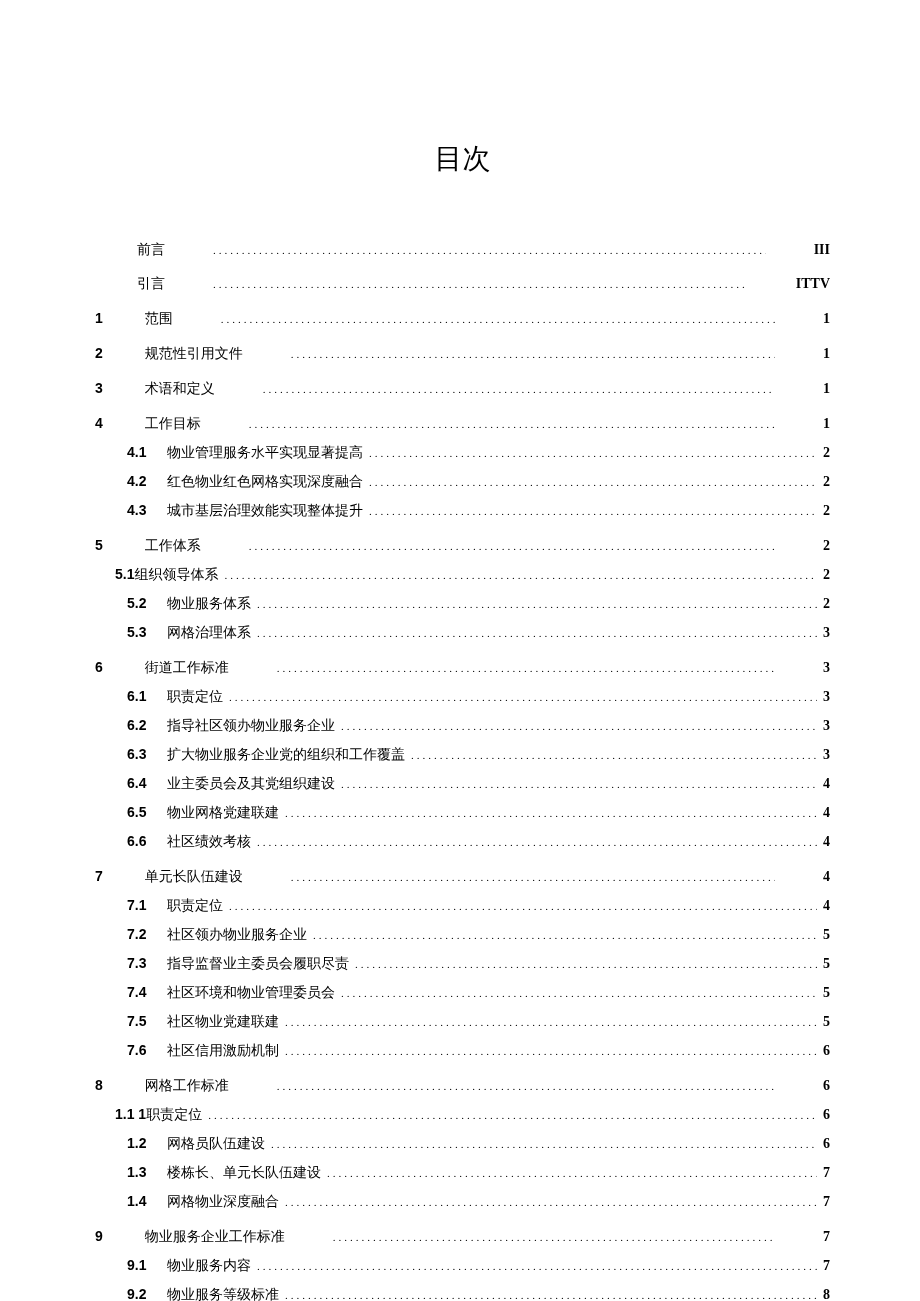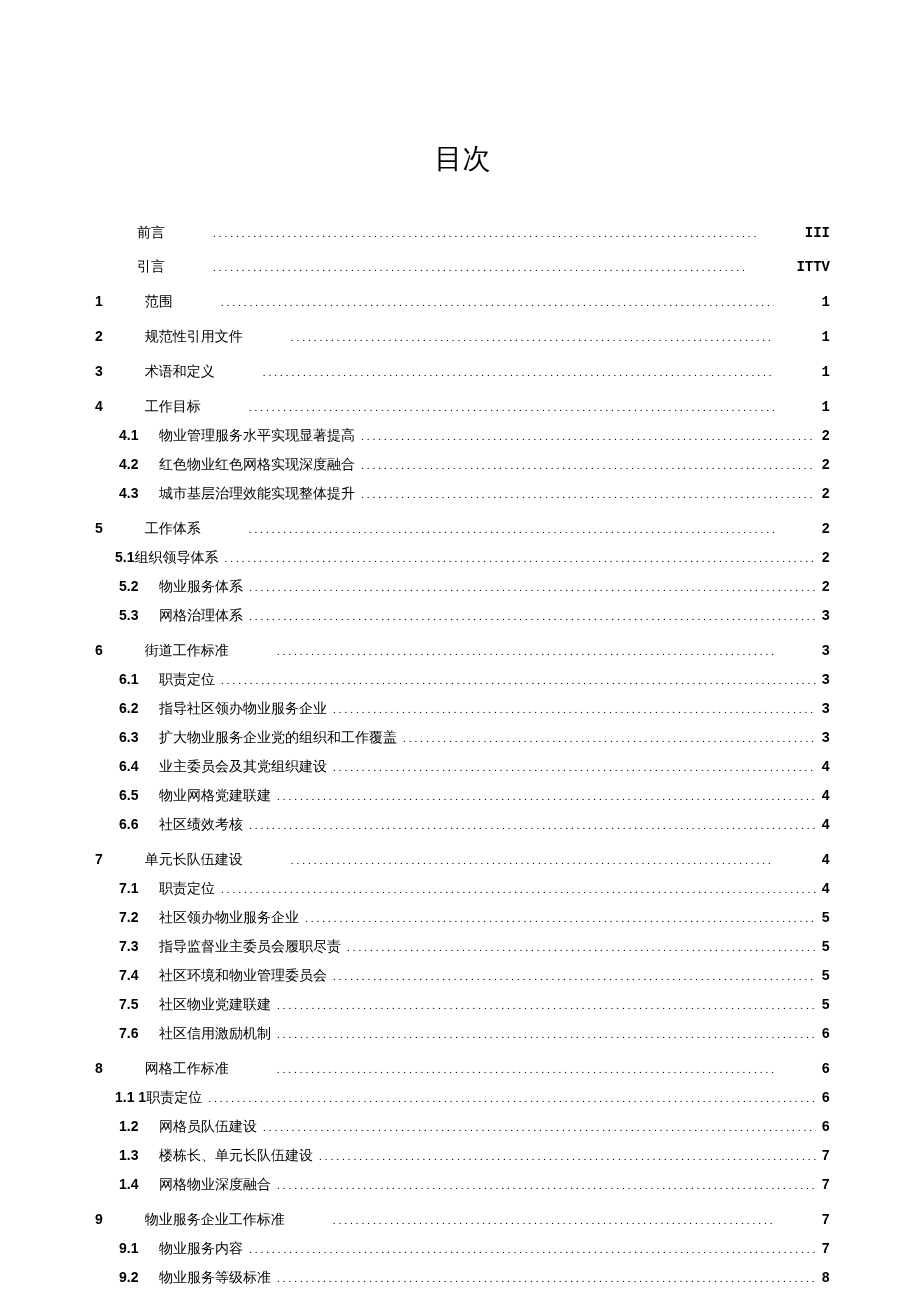--- a/index.html
+++ b/index.html
@@ -12,35 +12,35 @@
     }
     .page {
       width: 920px;
       padding: 140px 90px 80px 95px;
       box-sizing: border-box;
     }
     .title {
       font-family: "SimHei", sans-serif;
       font-size: 28px;
       text-align: center;
-      margin-bottom: 41px;
+      margin-bottom: 58px;
     }
     .toc-line {
       display: flex;
       align-items: baseline;
       font-size: 14px;
       line-height: 2.0;
       margin-bottom: 0;
     }
     .toc-line.lvl1 {
       margin-left: 0;
       gap: 42px;
     }
     .toc-line.lvl2 {
-      margin-left: 24px;
+      margin-left: 32px;
     }
     .toc-line.lvl3 {
       margin-left: 20px;
     }
     .num {
       font-family: Arial, "SimHei", sans-serif;
       font-weight: bold;
       white-space: nowrap;
       flex-shrink: 0;
     }
@@ -54,21 +54,21 @@
     }
     .dots {
       flex: 1;
       overflow: hidden;
       white-space: nowrap;
       letter-spacing: 3px;
       font-size: 11px;
       color: #000;
     }
     .page-num {
-      font-family: Liberation Mono, monospace;
+      font-family: Liberation Serif, serif;
       font-weight: bold;
       white-space: nowrap;
       flex-shrink: 0;
       margin-left: 6px;
     }
     .section-gap {
       margin-top: 6px;
     }
   </style>
 </head>

